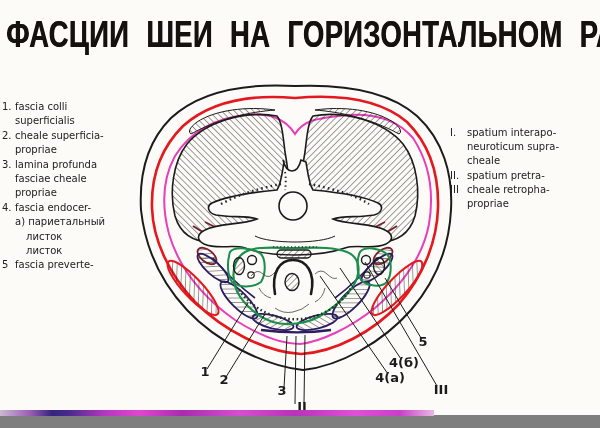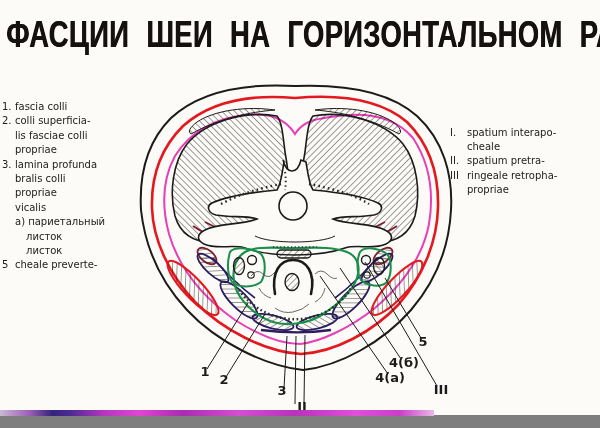--- a/index.html
+++ b/index.html
@@ -34,38 +34,39 @@
 </style>
 </head>
 <body>
 
 <div id="stage">
 
   <div class="title">ФАСЦИИ ШЕИ НА ГОРИЗОНТАЛЬНОМ РАСПИЛЕ</div>
 
   <div class="legend legend-left">
     <div class="ln"><span class="num">1.</span><span>fascia colli</span></div>
-    <div class="ln"><span class="num">2.</span><span>colli superficia-</span></div>
-    <div class="ln"><span class="num"></span><span>lis fasciae colli</span></div>
+    <div class="ln"><span class="num"></span><span>superficialis</span></div>
+    <div class="ln"><span class="num">2.</span><span>cheale superficia-</span></div>
     <div class="ln"><span class="num"></span><span>propriae</span></div>
     <div class="ln"><span class="num">3.</span><span>lamina profunda</span></div>
-    <div class="ln"><span class="num"></span><span>bralis colli</span></div>
+    <div class="ln"><span class="num"></span><span>fasciae cheale</span></div>
     <div class="ln"><span class="num"></span><span>propriae</span></div>
-    <div class="ln"><span class="num"></span><span>vicalis</span></div>
+    <div class="ln"><span class="num">4.</span><span>fascia endocer-</span></div>
     <div class="ln"><span class="num"></span><span>a) париетальный</span></div>
     <div class="ln pad2"><span class="num"></span><span>листок</span></div>
     <div class="ln pad2"><span class="num"></span><span>листок</span></div>
-    <div class="ln"><span class="num">5</span><span>cheale preverte-</span></div>
+    <div class="ln"><span class="num">5</span><span>fascia preverte-</span></div>
   </div>
 
   <div class="legend legend-right">
     <div class="ln"><span class="num">I.</span><span>spatium interapo-</span></div>
+    <div class="ln"><span class="num"></span><span>neuroticum supra-</span></div>
     <div class="ln"><span class="num"></span><span>cheale</span></div>
     <div class="ln"><span class="num">II.</span><span>spatium pretra-</span></div>
-    <div class="ln"><span class="num">III</span><span>ringeale retropha-</span></div>
+    <div class="ln"><span class="num">III</span><span>cheale retropha-</span></div>
     <div class="ln"><span class="num"></span><span>propriae</span></div>
   </div>
 
   <svg id="diagram" width="320" height="340" viewBox="0 0 320 340">
     <defs>
       <pattern id="h1" patternUnits="userSpaceOnUse" width="4.5" height="4.5" patternTransform="rotate(45)">
         <line x1="0" y1="0" x2="0" y2="4.5" stroke="#2a2624" stroke-width="0.9"></line>
       </pattern>
       <pattern id="h2" patternUnits="userSpaceOnUse" width="4.5" height="4.5" patternTransform="rotate(-45)">
         <line x1="0" y1="0" x2="0" y2="4.5" stroke="#2a2624" stroke-width="0.9"></line>

